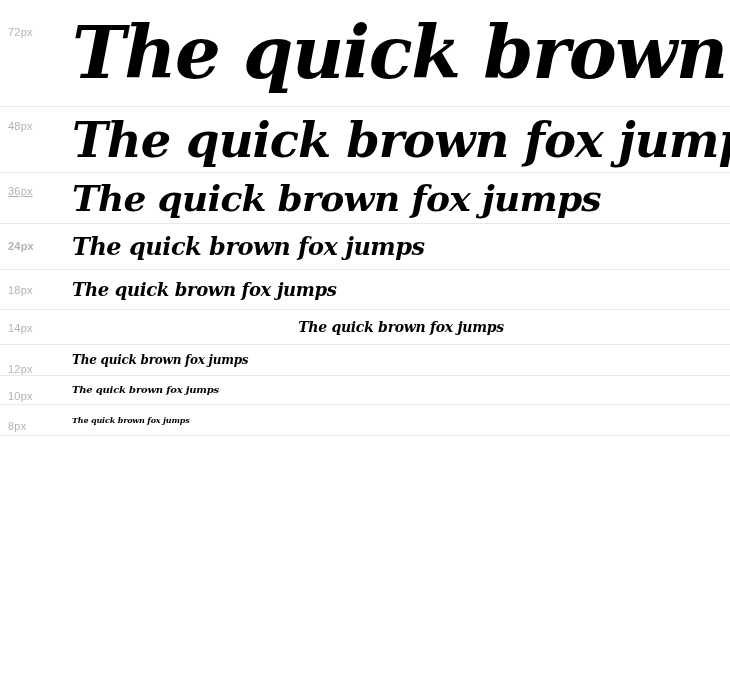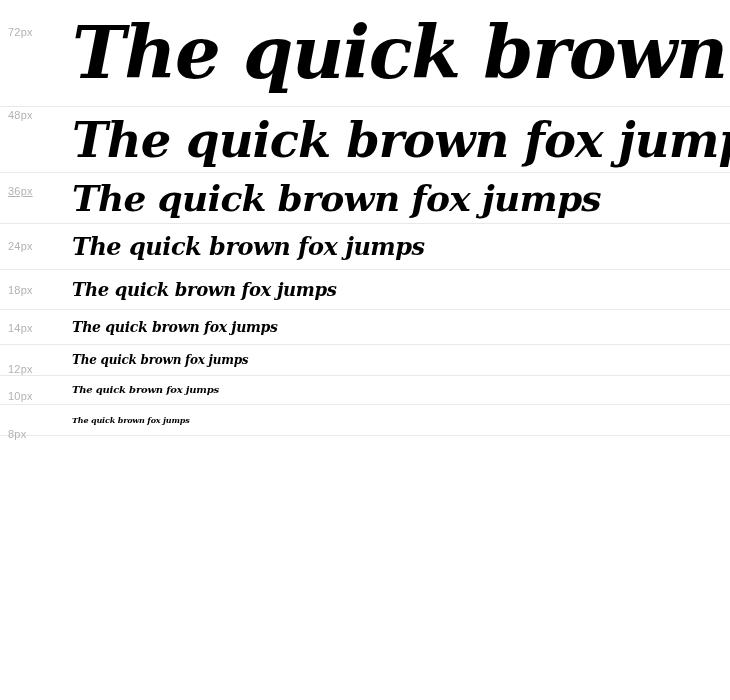--- a/index.html
+++ b/index.html
@@ -22,44 +22,44 @@
     border-bottom: 1px solid #e9e9e9;
     padding-left: 72px;
     width: 730px;
   }
   
   .row:nth-child(1) { height: 107px; }
   .row:nth-child(2) { height: 66px; }
   .row:nth-child(3) { height: 51px; }
   .row:nth-child(4) { height: 46px; }
   .row:nth-child(5) { height: 40px; }
-  .row:nth-child(6) { height: 35px; }
+  .row:nth-child(6) { height: 35px; justify-content: center; }
   .row:nth-child(7) { height: 31px; }
   .row:nth-child(8) { height: 29px; }
   .row:nth-child(9) { height: 31px; }
 
   .size-label {
     position: absolute;
     left: 8px;
     font-size: 11px;
     line-height: 12px;
     color: #b3b3b3;
     letter-spacing: 0.2px;
     user-select: none;
   }
   
   .row:nth-child(1) .size-label { top: 26px; }
-  .row:nth-child(2) .size-label { top: 2px; }
+  .row:nth-child(2) .size-label { top: 13px; }
   .row:nth-child(3) .size-label { top: 12px; text-decoration: underline; }
-  .row:nth-child(4) .size-label { top: 16px; }
+  .row:nth-child(4) .size-label { top: 16px; font-weight: bold; }
   .row:nth-child(5) .size-label { top: 14px; text-align: right; }
   .row:nth-child(6) .size-label { top: 12px; }
   .row:nth-child(7) .size-label { top: 18px; }
   .row:nth-child(8) .size-label { top: 14px; }
-  .row:nth-child(9) .size-label { top: 23px; text-align: center; }
+  .row:nth-child(9) .size-label { top: 15px; text-align: center; }
 
   .preview-text {
     white-space: nowrap;
     overflow: visible;
     font-family: "DejaVu Serif", serif;
     font-style: italic;
     font-weight: 700;
     line-height: 1;
     color: #000000;
     letter-spacing: -0.02em;

